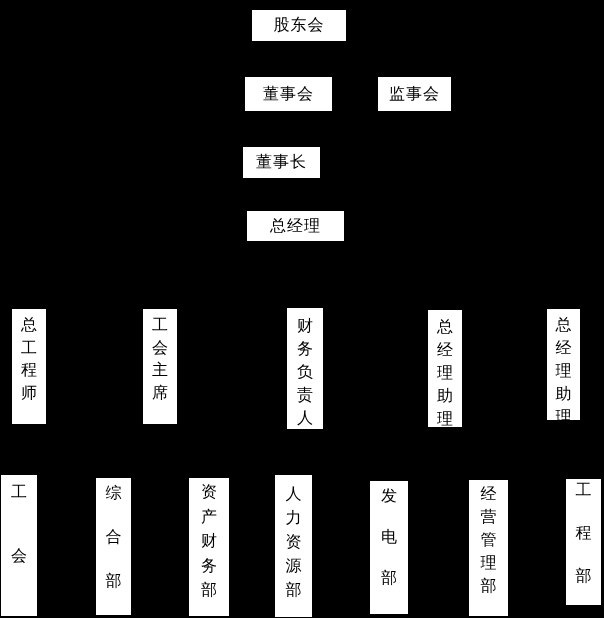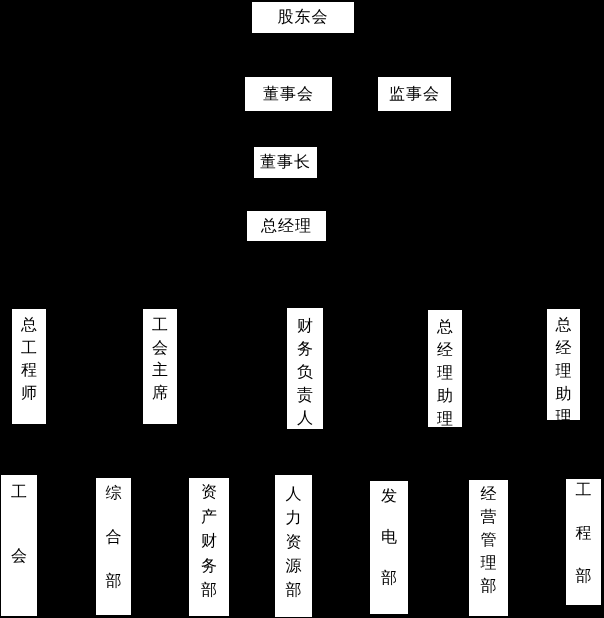--- a/index.html
+++ b/index.html
@@ -39,29 +39,29 @@
     display: block;
     height: var(--pitch, 23px);
     line-height: 17px;
   }
 </style>
 </head>
 <body>
 
 <div class="stage">
 
-  <div class="box hbox" style="left:252px; top:2px; width:102px; height:31px;">股东会</div>
+  <div class="box hbox" style="left:252px; top:10px; width:94px; height:31px;">股东会</div>
 
   <div class="box hbox" style="left:378px; top:77px; width:73px; height:34px;">监事会</div>
 
   <div class="box hbox" style="left:245px; top:77px; width:87px; height:34px;">董事会</div>
 
-  <div class="box hbox" style="left:254px; top:147px; width:63px; height:31px;">董事长</div>
+  <div class="box hbox" style="left:243px; top:147px; width:77px; height:31px;">董事长</div>
 
-  <div class="box hbox" style="left:247px; top:211px; width:79px; height:30px;text-align:center;">总经理</div>
+  <div class="box hbox" style="left:247px; top:211px; width:97px; height:30px;text-align:center;">总经理</div>
 
   <div class="box vbox" style="left:12px; top:309px; width:34px; height:115px; --pitch:22.5px; padding-top:7px;">
       <span class="ch">总</span>
       <span class="ch">工</span>
       <span class="ch">程</span>
       <span class="ch">师</span>
     </div>
 
   <div class="box vbox" style="left:143px; top:309px; width:34px; height:115px; --pitch:22.5px; padding-top:7px;">
       <span class="ch">工</span>

